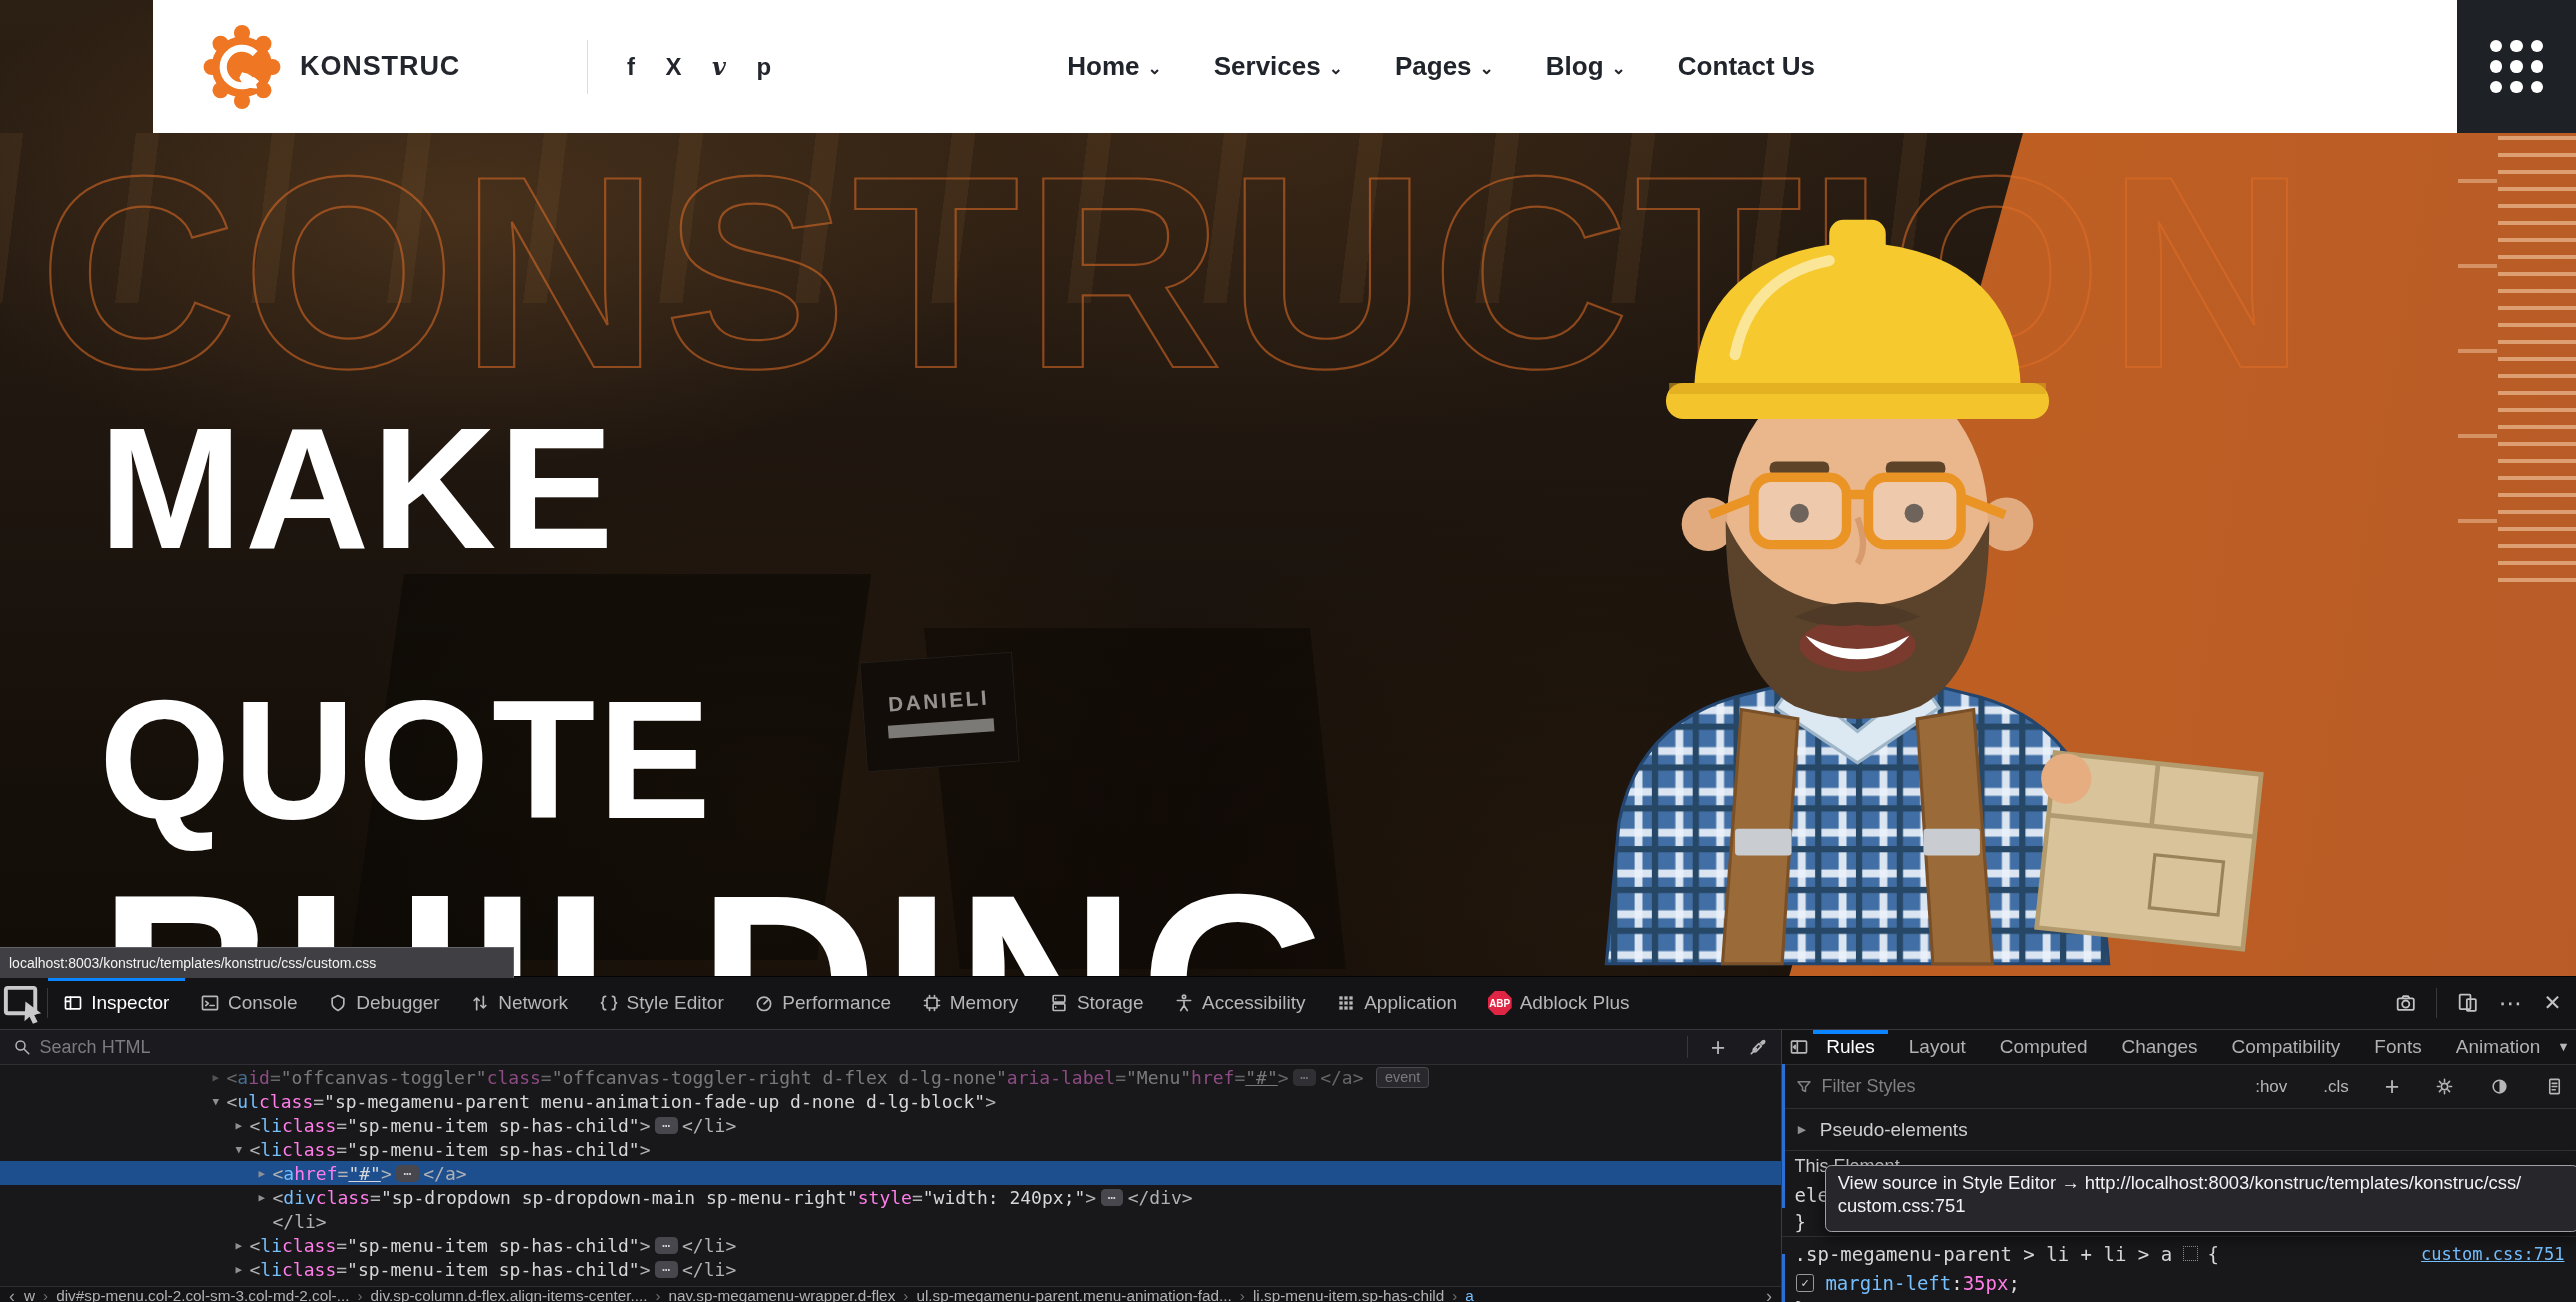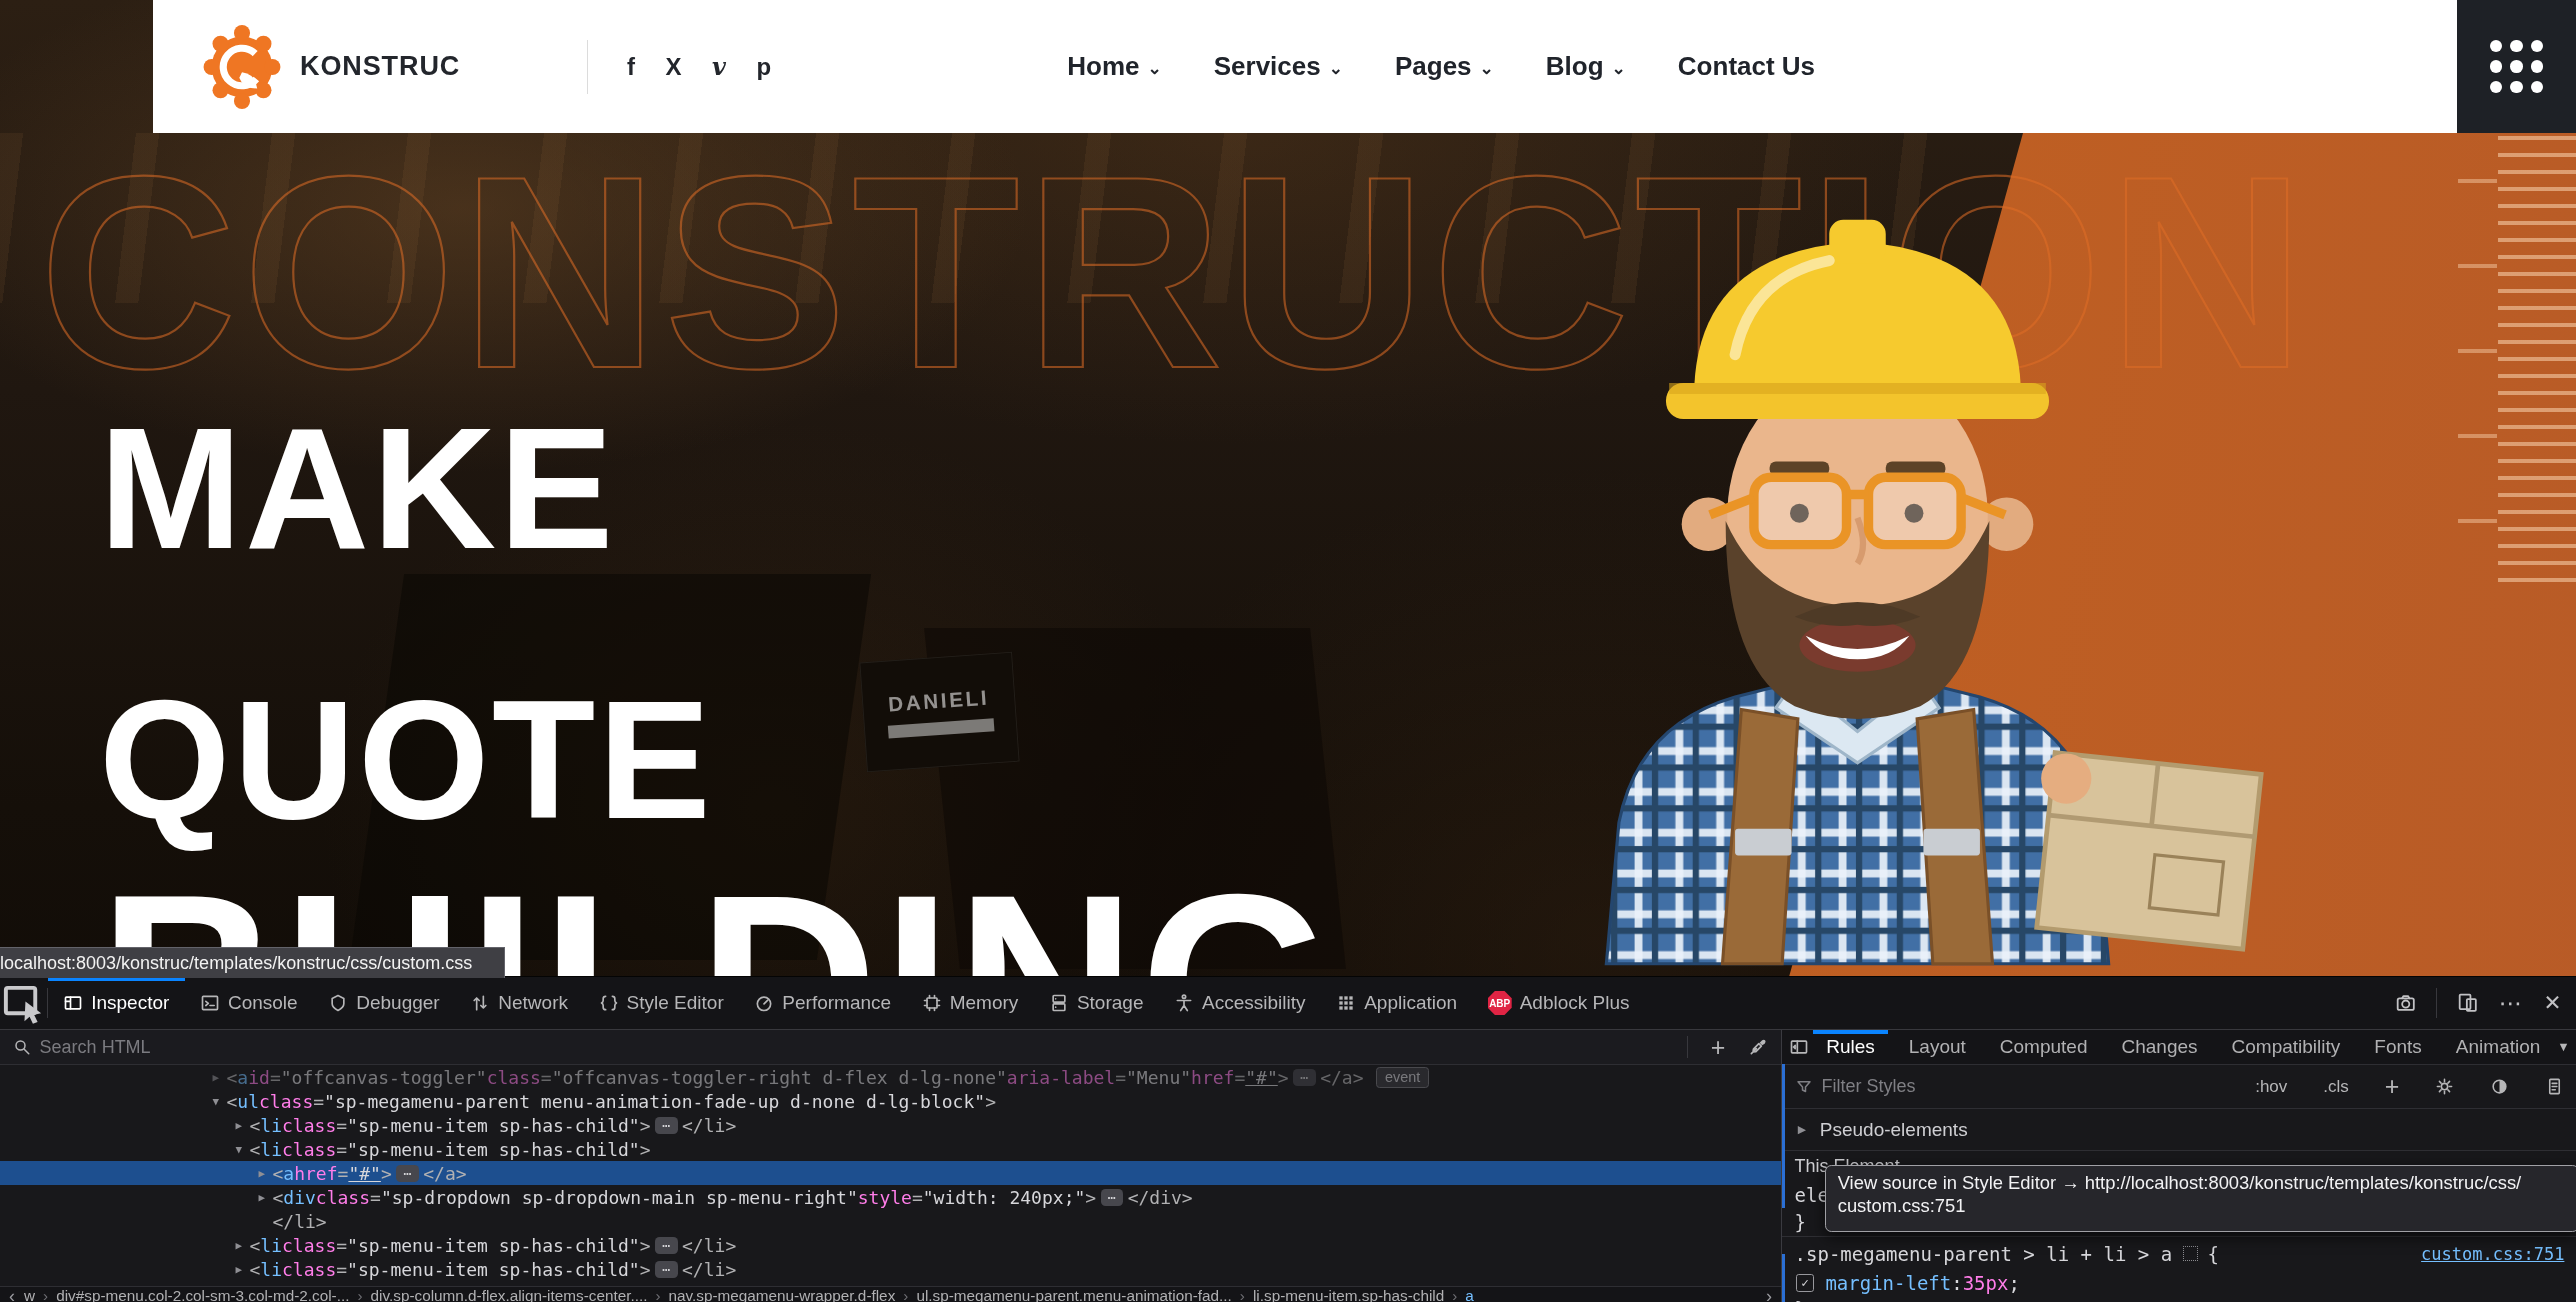--- a/index.html
+++ b/index.html
@@ -52,22 +52,22 @@
   .nav-item{display:flex;align-items:center;gap:8px;font-size:26px;font-weight:700;color:#20242b;cursor:pointer;}
   .nav-item .chev{font-size:17px;margin-top:3.6px;color:#20242b;}
   .cta{width:323px;background:#ee7b28;color:#fff;display:flex;align-items:center;justify-content:center;
     font-size:25px;font-weight:800;letter-spacing:1.3px;cursor:pointer;}
   .gridbox{width:119px;background:#1e2126;display:flex;align-items:center;justify-content:center;cursor:pointer;}
   .dots9{display:grid;grid-template-columns:repeat(3,12.6px);grid-gap:8px;}
   .dots9 i{width:12.6px;height:12.6px;border-radius:50%;background:#fff;}
 
   
   .status-url{position:absolute;left:0;top:947px;width:504px;height:30px;z-index:60;background:#3f3f44;
-    border-top:0.9px solid #63636a;border-right:0.9px solid #63636a;color:#f2f2f2;font-size:18px;line-height:30px;
-    white-space:nowrap;overflow:hidden;}
+    border-top:0.9px solid #63636a;border-right:0.9px solid #63636a;color:#f2f2f2;font-size:14px;line-height:30px;
+    padding-left:9px;white-space:nowrap;overflow:hidden;}
 
   
   .devtools{position:absolute;left:0;top:976px;width:2576px;height:327px;z-index:50;background:#18181b;
     border-top:1.8px solid #040404;color:#b6b6b8;}
   .dt-toolbar{height:52px;display:flex;align-items:center;background:#141417;border-bottom:0.9px solid #38383d;}
   .pick-btn{width:47px;height:100%;display:flex;align-items:center;justify-content:center;color:#c9c9cc;cursor:pointer;}
   .tb-sep{width:0.9px;height:30.5px;background:#38383d;}
   .dt-tabs{display:flex;height:100%;}
   .dt-tab{position:relative;display:flex;align-items:center;gap:8px;padding:0 15.3px;font-size:19px;color:#b6b6b8;cursor:pointer;}
   .dt-tab.active{color:#fff;}

